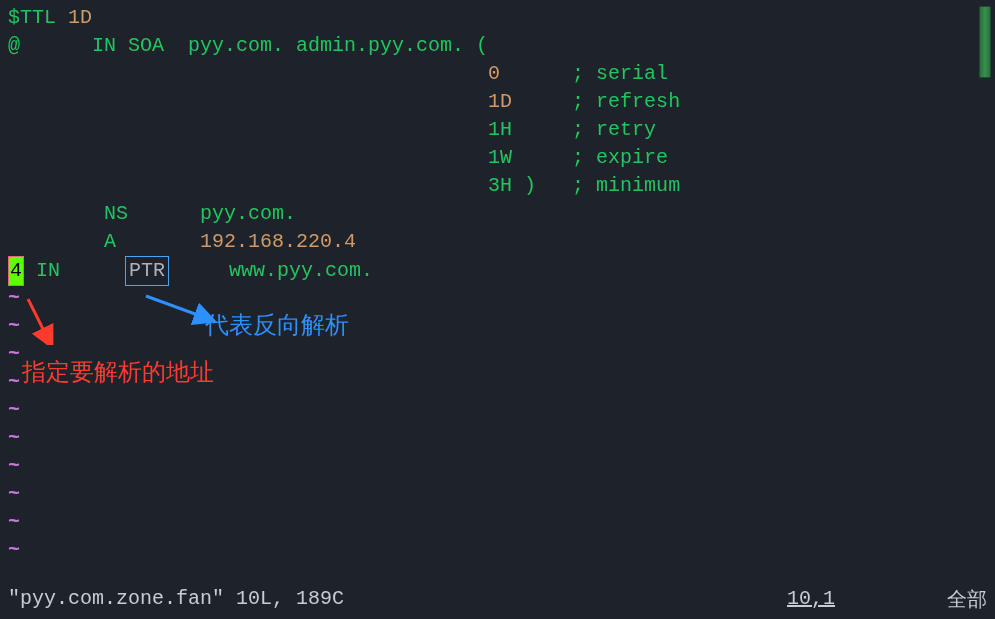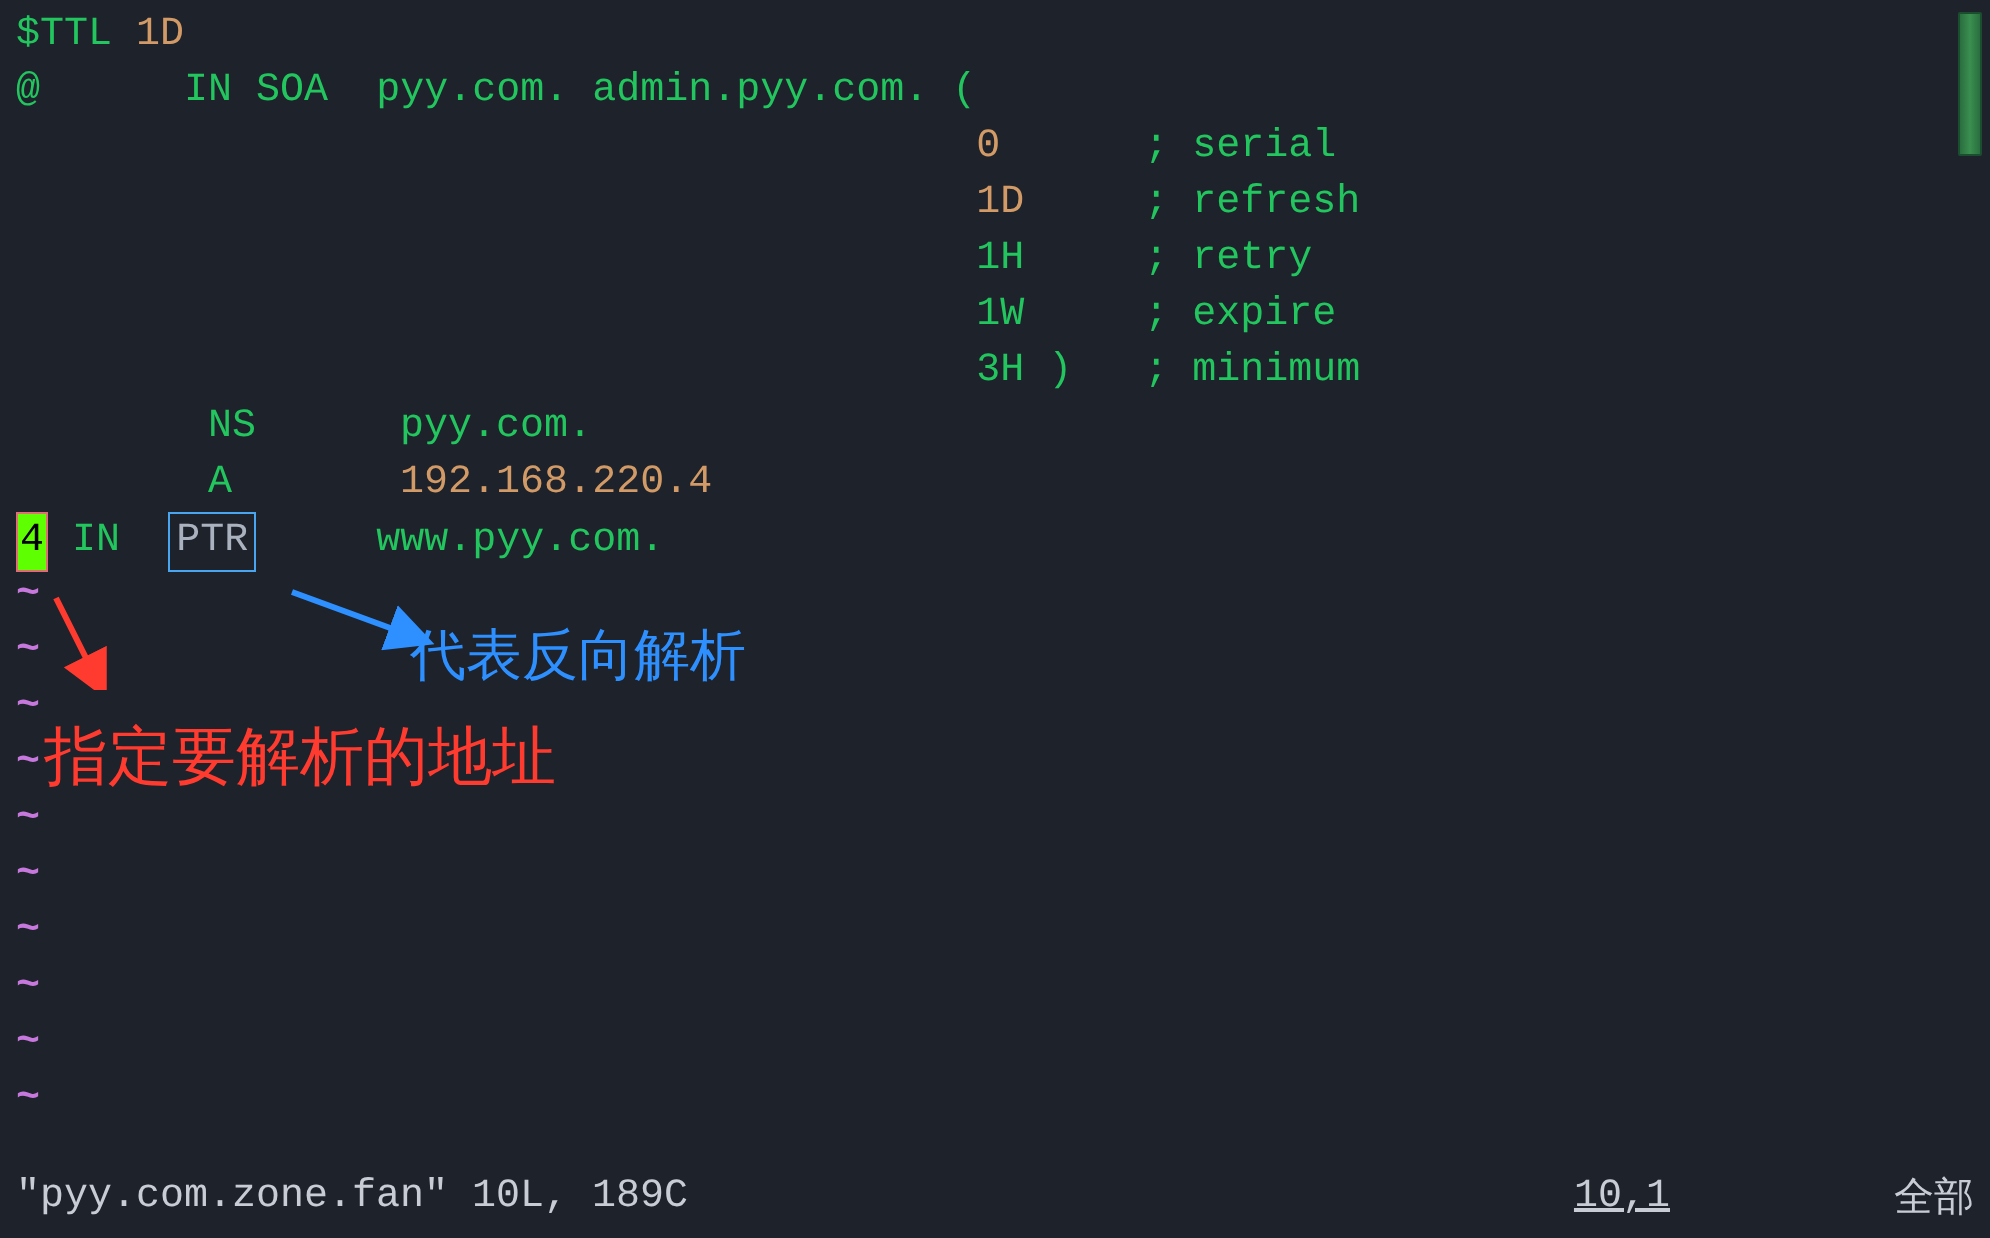--- a/index.html
+++ b/index.html
@@ -33,37 +33,38 @@
       color: #000;
       border: 1px solid #e06c75;
       padding: 0 1px;
       display: inline-block;
     }
     .blue-box {
       border: 1px solid #4aa5f0;
       padding: 0 3px;
       display: inline-block;
       color: #abb2bf;
+      margin-left: 41px;
     }
     .tilde {
       color: #c678dd;
       font-weight: bold;
     }
     .annotation-red {
       position: absolute;
       color: #ff3b30;
       font-family: Liberation Serif, serif;
-      font-size: 32px;
+      font-size: 24px;
       font-weight: normal;
     }
     .annotation-blue {
       position: absolute;
       color: #2e8fff;
       font-family: 'Microsoft YaHei', 'SimHei', sans-serif;
-      font-size: 28px;
+      font-size: 24px;
       font-weight: normal;
     }
     .arrow-red {
       position: absolute;
       left: 20px;
       top: 295px;
     }
     .arrow-blue {
       position: absolute;
       left: 140px;

